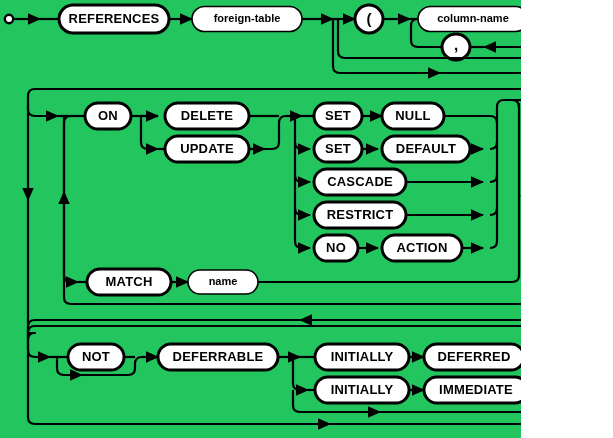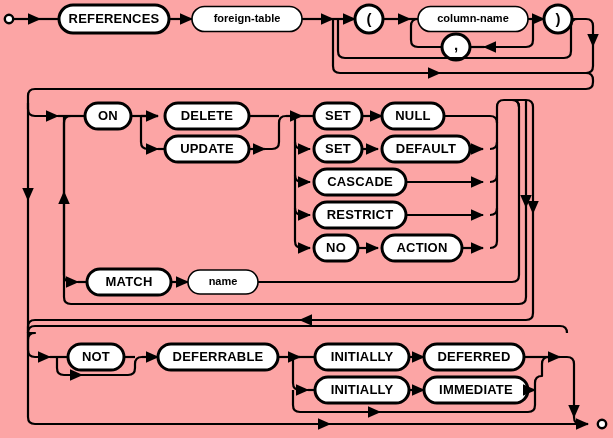--- a/index.html
+++ b/index.html
@@ -1,17 +1,17 @@
 <!DOCTYPE html>
 <html><head>
 <meta charset="utf-8">
 <style>
   html,body{margin:0;padding:0;background:#ffffff;}
   body{font-family:"Liberation Sans",sans-serif;}
-  #diagram-root{position:relative;width:613px;height:438px;background:#fca5a5;overflow:hidden;}
+  #diagram-root{position:relative;width:521px;height:438px;background:#22c55e;overflow:hidden;}
   svg#rr{display:block;width:613px;height:438px;}
   .rail{fill:none;stroke:#000;stroke-width:2.2;stroke-linecap:butt;stroke-linejoin:round;}
   .term-box{fill:#fff;stroke:#000;stroke-width:3;}
   .nonterm-box{fill:#fff;stroke:#000;stroke-width:1.6;}
   .endpoint{fill:#fff;stroke:#000;stroke-width:2.4;}
   .lbl-term{font-family:"Liberation Sans",sans-serif;font-weight:bold;font-size:13px;fill:#000;text-anchor:middle;dominant-baseline:middle;letter-spacing:0.2px;}
   .lbl-nonterm{font-family:"Liberation Sans",sans-serif;font-weight:bold;font-size:11px;fill:#000;text-anchor:middle;dominant-baseline:middle;}
   .lbl-punct{font-family:"Liberation Sans",sans-serif;font-weight:bold;font-size:15px;fill:#000;text-anchor:middle;dominant-baseline:middle;}
 </style>
 </head>

